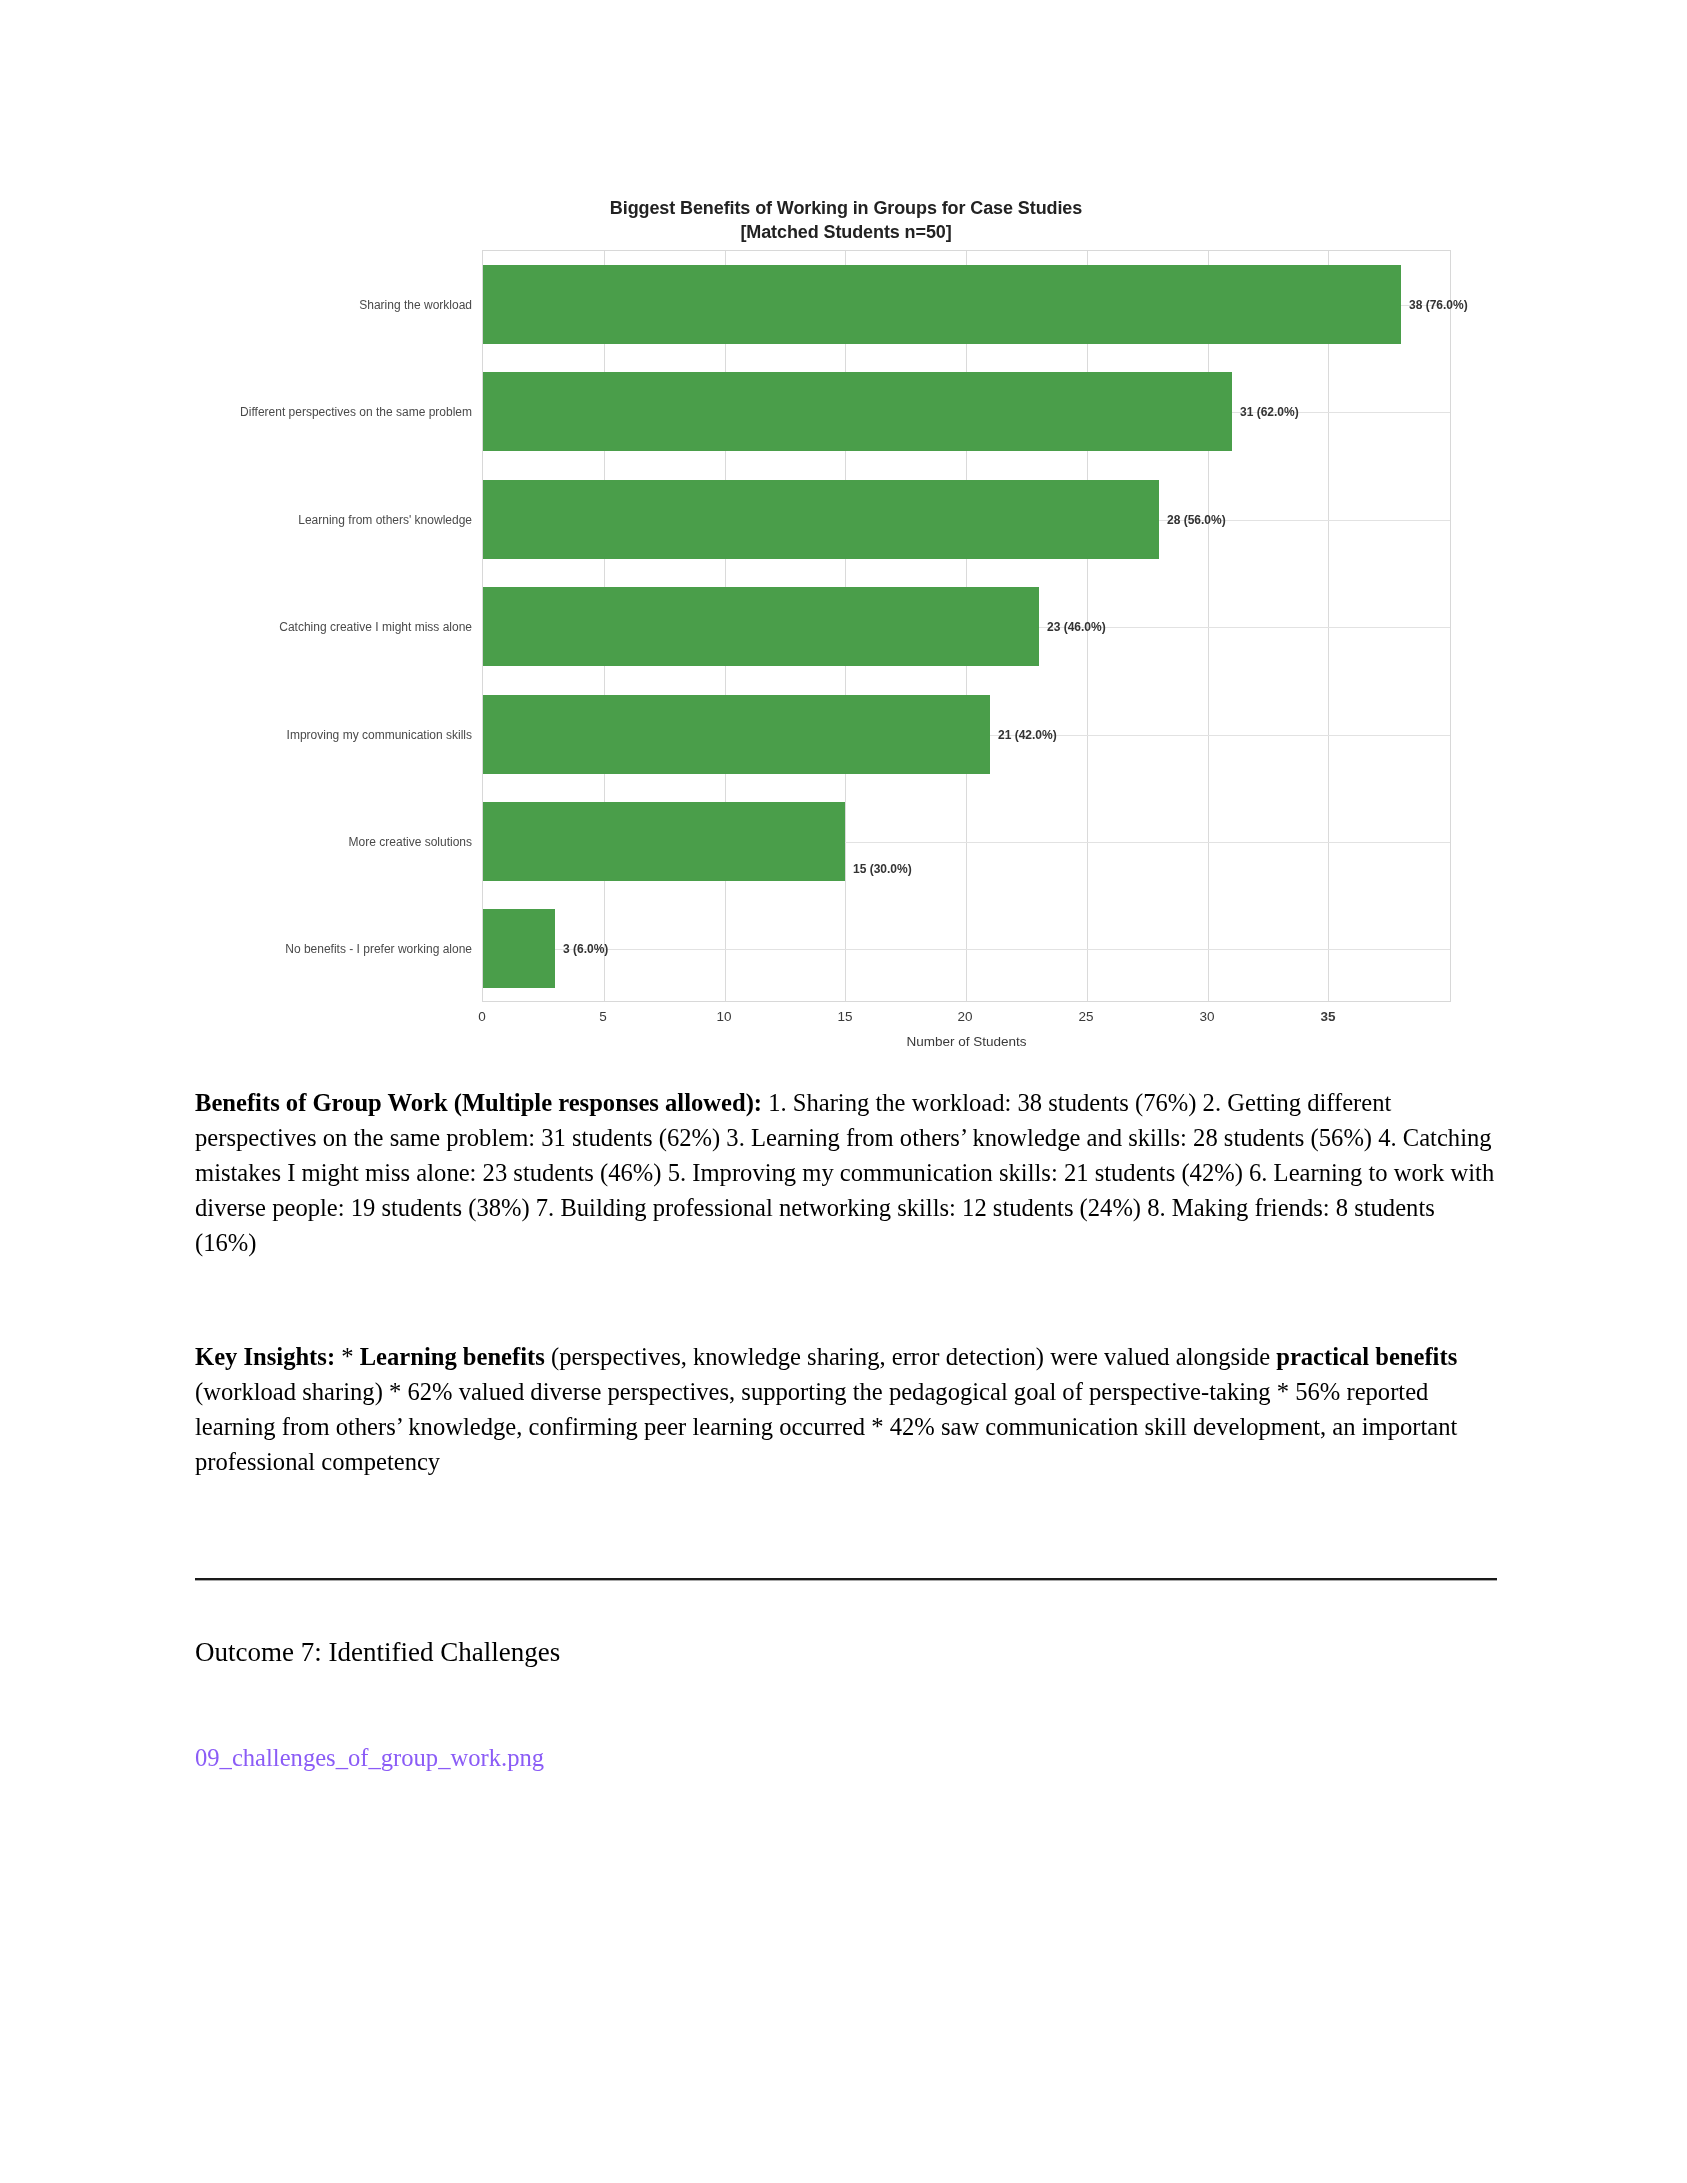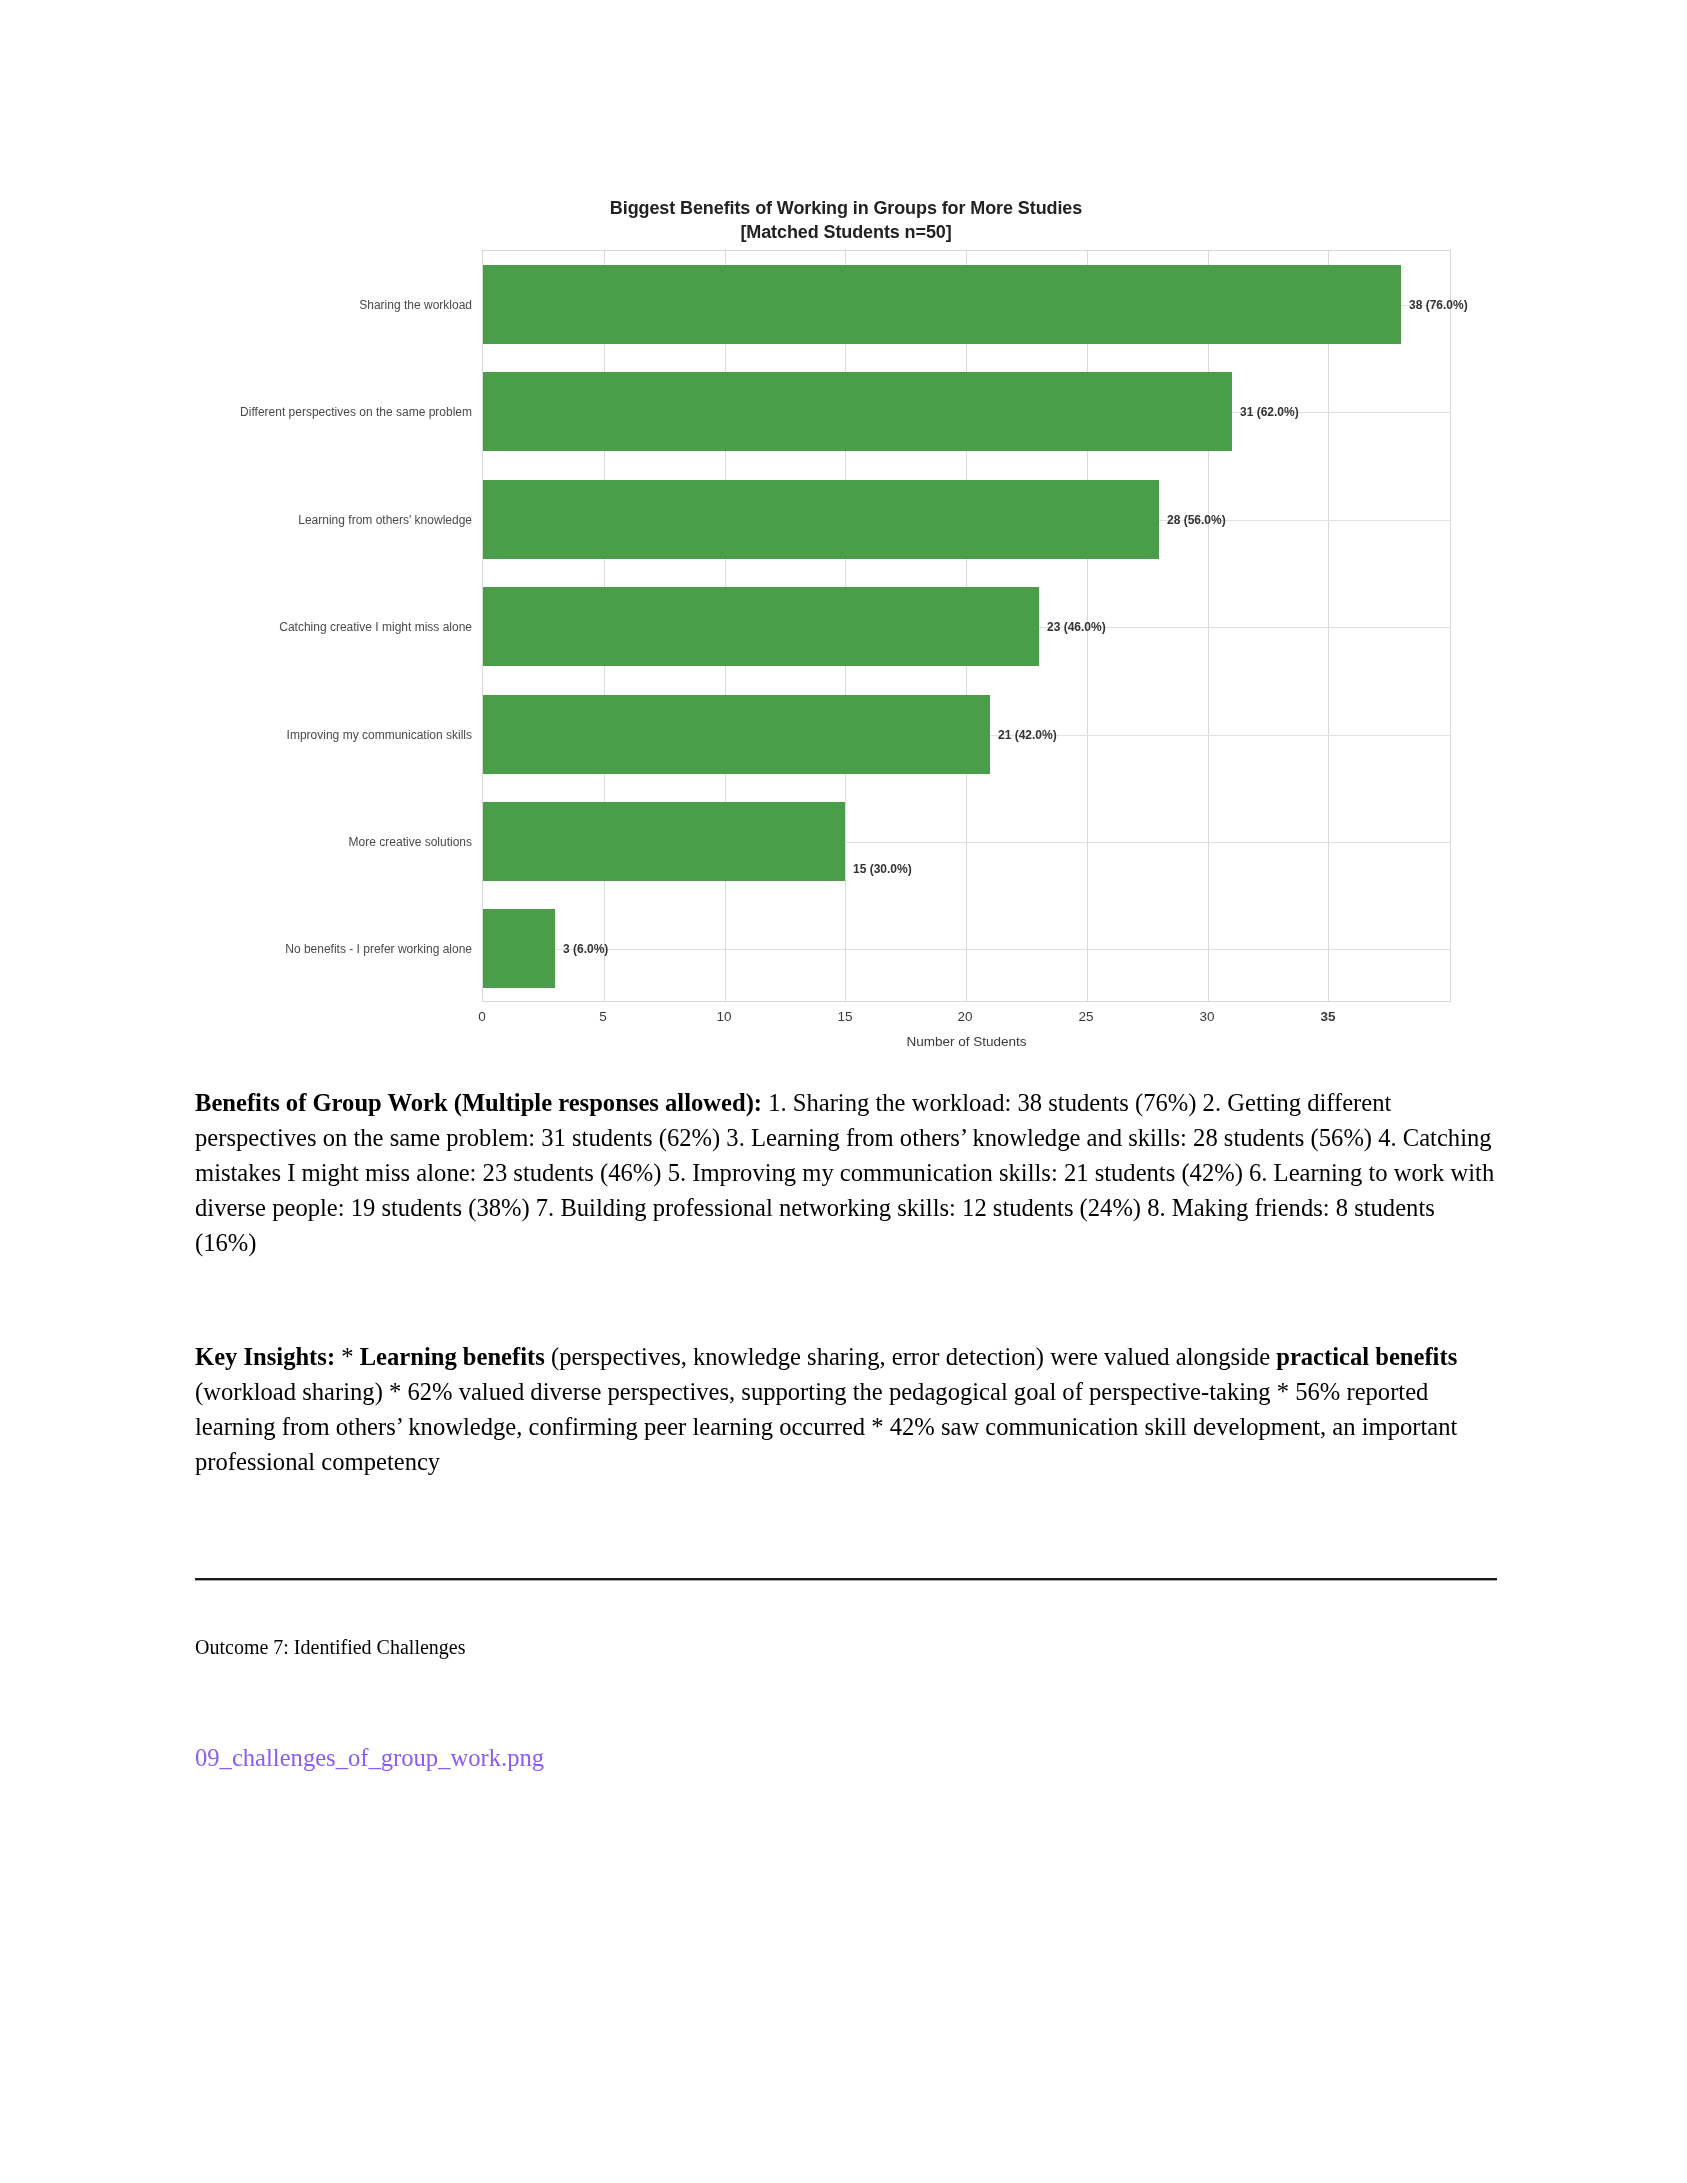--- a/index.html
+++ b/index.html
@@ -145,21 +145,21 @@
     border-top: 2.4px solid #1a1a1a;
     border-bottom: 1.6px solid #a8a8a8;
   }
 
   #outcome-heading {
     position: absolute;
     left: 195px;
     top: 1633px;
     width: 1302px;
     font-family: "Liberation Serif", serif;
-    font-size: 20px;
+    font-size: 27px;
     line-height: 1.42;
     color: #000000;
   }
   #image-filename {
     position: absolute;
     left: 195px;
     top: 1741px;
     width: 1302px;
     font-family: "Liberation Serif", serif;
     font-size: 24.6px;
@@ -168,21 +168,21 @@
   }
 </style>
 </head>
 <body>
 
 <div class="page">
 
   <div class="figure">
 
     <div class="chart-title">
-      <span>Biggest Benefits of Working in Groups for More Studies</span>
+      <span>Biggest Benefits of Working in Groups for Case Studies</span>
       <span class="sub">[Matched Students n=50]</span>
     </div>
 
     <div class="plot" id="plot-area">
         <div class="gridline-v" style="left: 121px;"></div>
         <div class="gridline-v" style="left: 242px;"></div>
         <div class="gridline-v" style="left: 362px;"></div>
         <div class="gridline-v" style="left: 483px;"></div>
         <div class="gridline-v" style="left: 604px;"></div>
         <div class="gridline-v" style="left: 725px;"></div>

